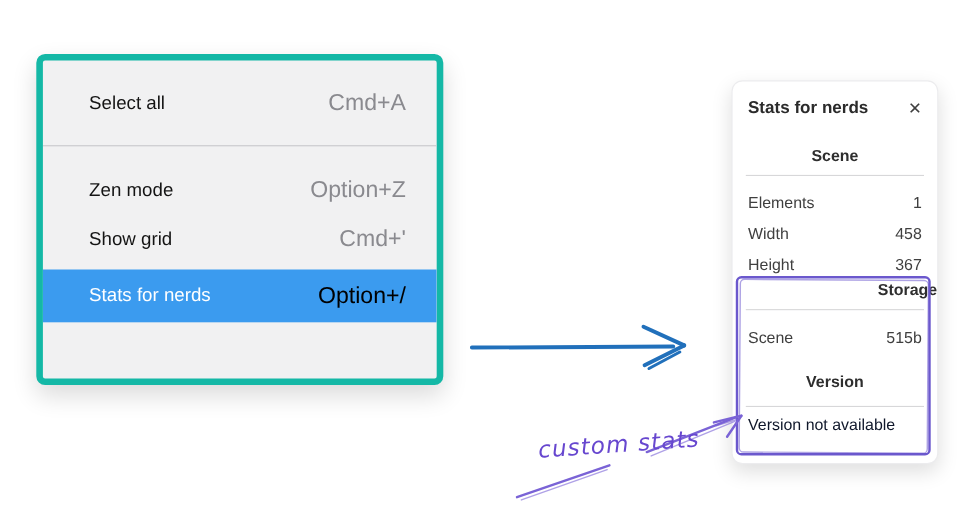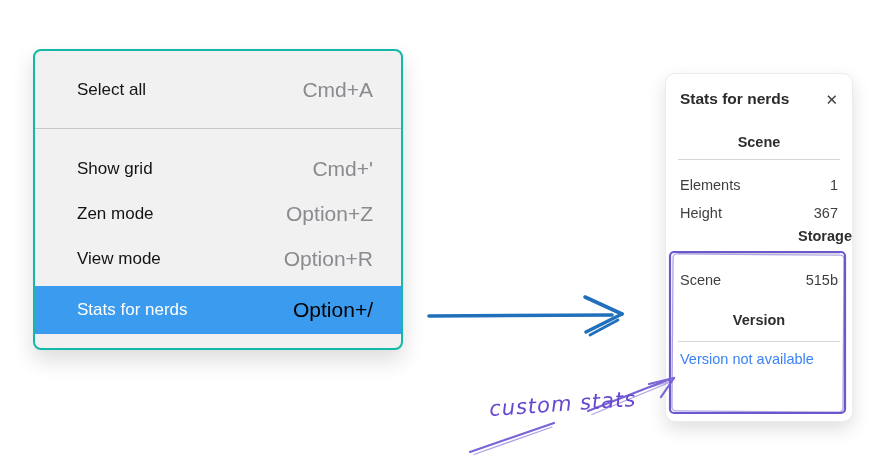--- a/index.html
+++ b/index.html
@@ -4,21 +4,21 @@
 <style>
   html,body { margin:0; padding:0; background:#fff; }
   .canvas {
     position:relative; width:873px; height:461px; background:#ffffff;
     font-family:"Liberation Sans", sans-serif; overflow:hidden;
   }
 
   
   .menu {
     position:absolute; left:33px; top:49px; width:370px; height:301px;
-    background:#f1f1f2; border:2px solid #14b8a6; border-radius:8px;
+    background:#f1f1f2; border:6px solid #14b8a6; border-radius:8px;
     box-shadow:0 10px 22px rgba(0,0,0,.14); box-sizing:border-box; overflow:hidden;
   }
   .menu-row {
     display:flex; justify-content:space-between; align-items:center;
     padding:0 28px 0 42px; font-size:17px; color:#141414; cursor:default;
   }
   .menu-row .shortcut { color:#8a8a8f; font-size:21px; }
   .row-selectall { height:77px; }
   .menu-divider { height:1px; background:#c7c7cb; }
   .menu-group { padding-top:17px; }
@@ -50,21 +50,21 @@
   .h-version { margin-top:23px; }
   .sp-divider { border-top:1px solid #d7d7d9; margin:8px 12px 0 12px; height:0; }
   .d-version { margin-top:12px; }
   .sp-rows { margin-top:5px; }
   .sp-rows-2 { margin-top:6px; }
   .sp-row {
     display:flex; justify-content:space-between; align-items:flex-end;
     height:28px; padding:0 14px; font-size:14.5px; color:#3f3f3f;
   }
   .sp-note {
-    margin-top:5px; padding:0 14px; font-size:14.5px; color:#3b82f6;
+    margin-top:5px; padding:0 14px; font-size:14.5px; color:#0f172a;
     height:24px; display:flex; align-items:center;
   }
 
   
   .overlay {
     position:absolute; left:0; top:0; width:873px; height:461px;
     pointer-events:none; z-index:5;
   }
   .custom-stats-label {
     position:absolute; left:489px; top:392px; z-index:6;
@@ -79,50 +79,50 @@
 <div class="canvas">
 
   <div class="menu">
     <div class="menu-row row-selectall">
       <span>Select all</span>
       <span class="shortcut">Cmd+A</span>
     </div>
     <div class="menu-divider"></div>
     <div class="menu-group">
       <div class="menu-row">
-        <span>Show grid</span>
-        <span class="shortcut">Cmd+'</span>
-      </div>
-      <div class="menu-row">
         <span>Zen mode</span>
         <span class="shortcut">Option+Z</span>
       </div>
       <div class="menu-row">
-        <span>View mode</span>
-        <span class="shortcut">Option+R</span>
+        <span>Show grid</span>
+        <span class="shortcut">Cmd+'</span>
       </div>
       <div class="menu-row sel">
         <span>Stats for nerds</span>
         <span class="shortcut">Option+/</span>
       </div>
     </div>
   </div>
 
   <div class="stats-panel">
     <div class="sp-header">
       <span class="sp-title">Stats for nerds</span>
       <span class="sp-close">✕</span>
     </div>
 
     <div class="sp-heading h-scene">Scene</div>
     <div class="sp-divider"></div>
     <div class="sp-rows">
       <div class="sp-row">
         <span>Elements</span>
         <span>1</span>
+      </div>
+      <div class="sp-row">
+        <span>Width</span>
+        <span>458</span>
       </div>
       <div class="sp-row">
         <span>Height</span>
         <span>367</span>
       </div>
     </div>
 
     <div class="sp-heading h-storage">Storage</div>
     <div class="sp-divider"></div>
     <div class="sp-rows sp-rows-2">

